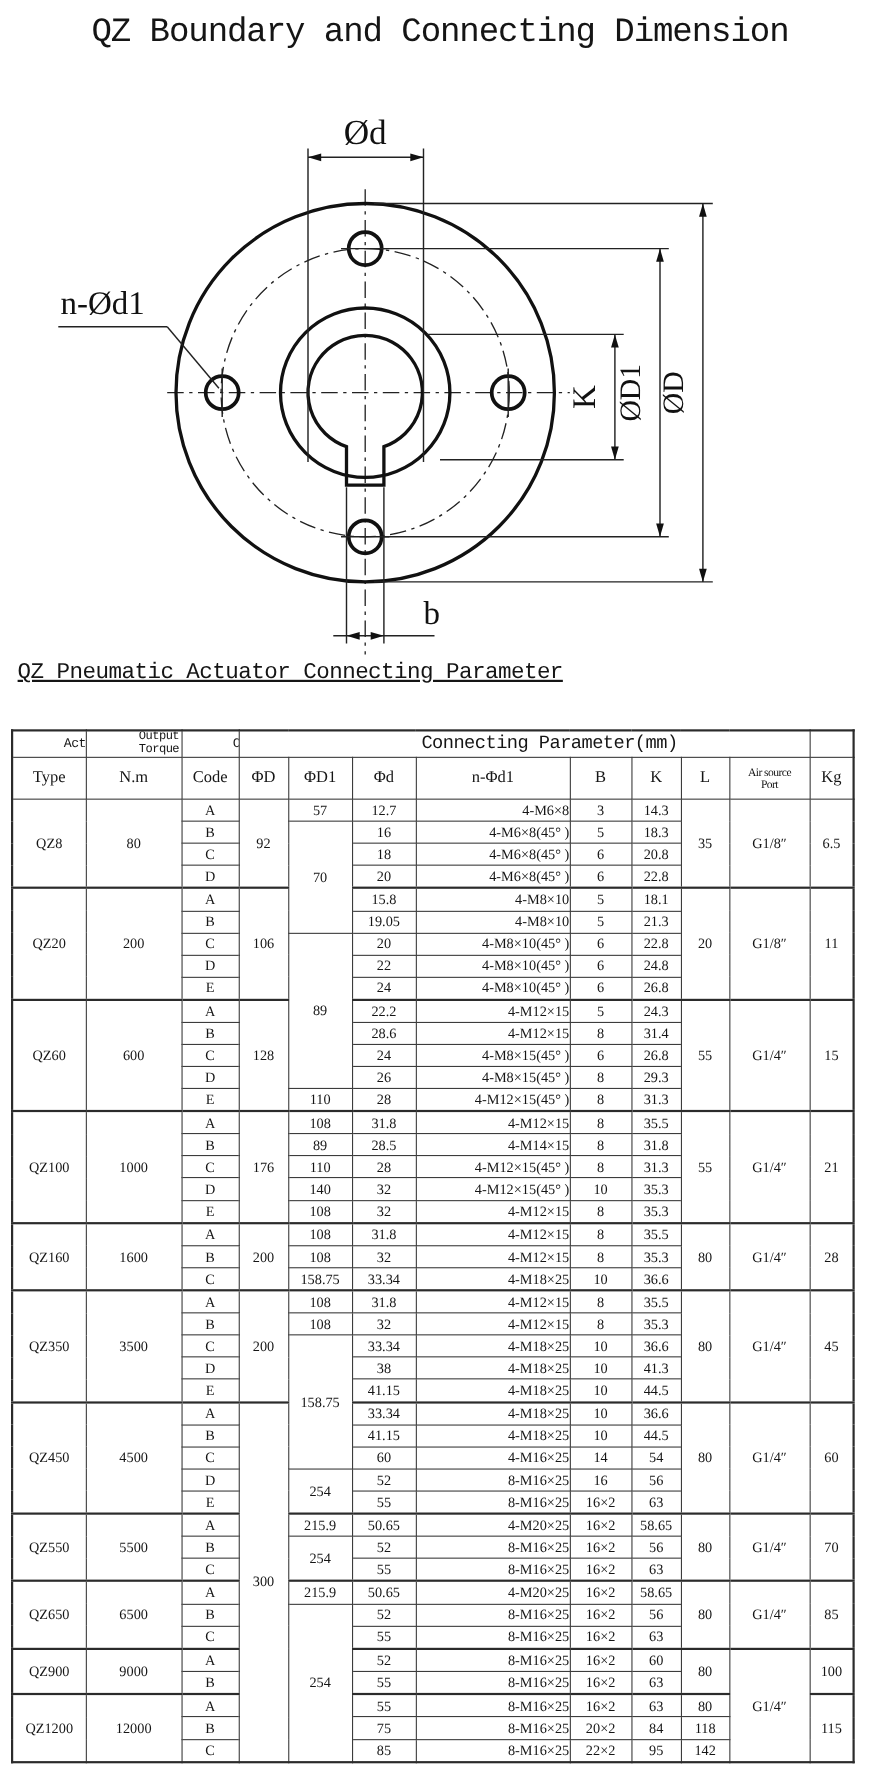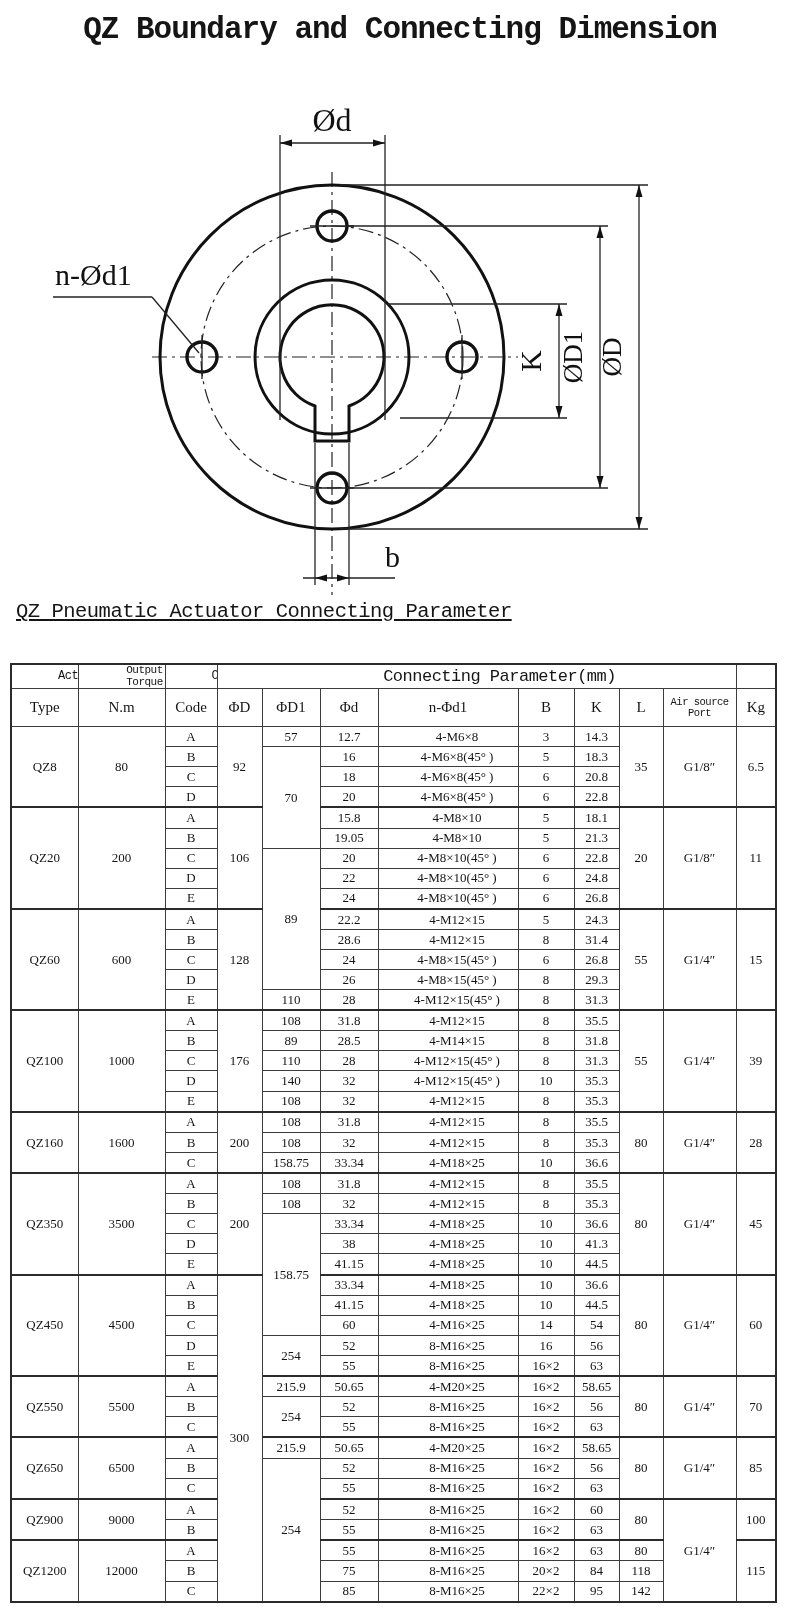--- a/index.html
+++ b/index.html
@@ -3,21 +3,21 @@
 <meta charset="utf-8">
 <style>
   html,body{margin:0;padding:0;}
   body{
     width:800px;height:1607px;position:relative;background:#ffffff;color:#151515;
     font-family:"Liberation Serif", serif;
   }
   .page-title{
     position:absolute;top:12px;left:0;width:800px;text-align:center;
     font-family:"Liberation Mono","DejaVu Sans Mono",monospace;
-    font-size:31px;letter-spacing:-1px;white-space:nowrap;font-weight:bold;
+    font-size:31px;letter-spacing:-1px;white-space:nowrap;
   }
   .sub-title{
     position:absolute;top:600px;left:16px;
     font-family:"Liberation Mono","DejaVu Sans Mono",monospace;
     font-size:20.5px;letter-spacing:-0.5px;white-space:nowrap;text-decoration:underline;
   }
   svg.diagram{position:absolute;top:95px;left:0;}
   svg .thick{fill:none;stroke:#111;stroke-width:3;}
   svg .thick2{fill:none;stroke:#111;stroke-width:3.4;}
   svg .thin{fill:none;stroke:#222;stroke-width:1.3;}
@@ -35,24 +35,24 @@
     padding:0;overflow:hidden;line-height:1.05;
   }
   table.params tr.gs td{border-top:2px solid #2b2b2b;}
   tr.h1{height:22px;}
   tr.h1 td{font-family:"Liberation Mono","DejaVu Sans Mono",monospace;font-size:12px;letter-spacing:-0.5px;padding-left:46px;}
   tr.h1 td.sm{font-size:11px;}
   tr.h1 td.lg{font-size:17px;}
   tr.h2{height:38px;}
   tr.h2 td{font-size:15px;}
   tr.h2 td.port{
-    font-family:Liberation Mono, monospace;
+    font-family:Liberation Serif, serif;
     font-size:10.5px;white-space:pre-line;letter-spacing:-0.5px;
   }
-  table.params td.left{text-align:center;padding-left:18px;}
+  table.params td.left{text-align:right;padding-left:18px;}
 </style>
 </head>
 <body>
 
 <div class="page-title">QZ Boundary and Connecting Dimension</div>
 
 <svg class="diagram" width="800" height="505" viewBox="0 0 800 505" xmlns="http://www.w3.org/2000/svg">
 
   <line class="cline" x1="152" y1="262" x2="518" y2="262"></line>
   <line class="cline" x1="332" y1="77" x2="332" y2="500"></line>
@@ -278,21 +278,21 @@
         <td rowspan="5">1000</td>
         <td>A</td>
         <td rowspan="5">176</td>
         <td>108</td>
         <td>31.8</td>
         <td class="left">4-M12×15</td>
         <td>8</td>
         <td>35.5</td>
         <td rowspan="5">55</td>
         <td rowspan="5">G1/4″</td>
-        <td rowspan="5">39</td>
+        <td rowspan="5">21</td>
       </tr>
       <tr>
         <td>B</td>
         <td>89</td>
         <td>28.5</td>
         <td class="left">4-M14×15</td>
         <td>8</td>
         <td>31.8</td>
       </tr>
       <tr>

